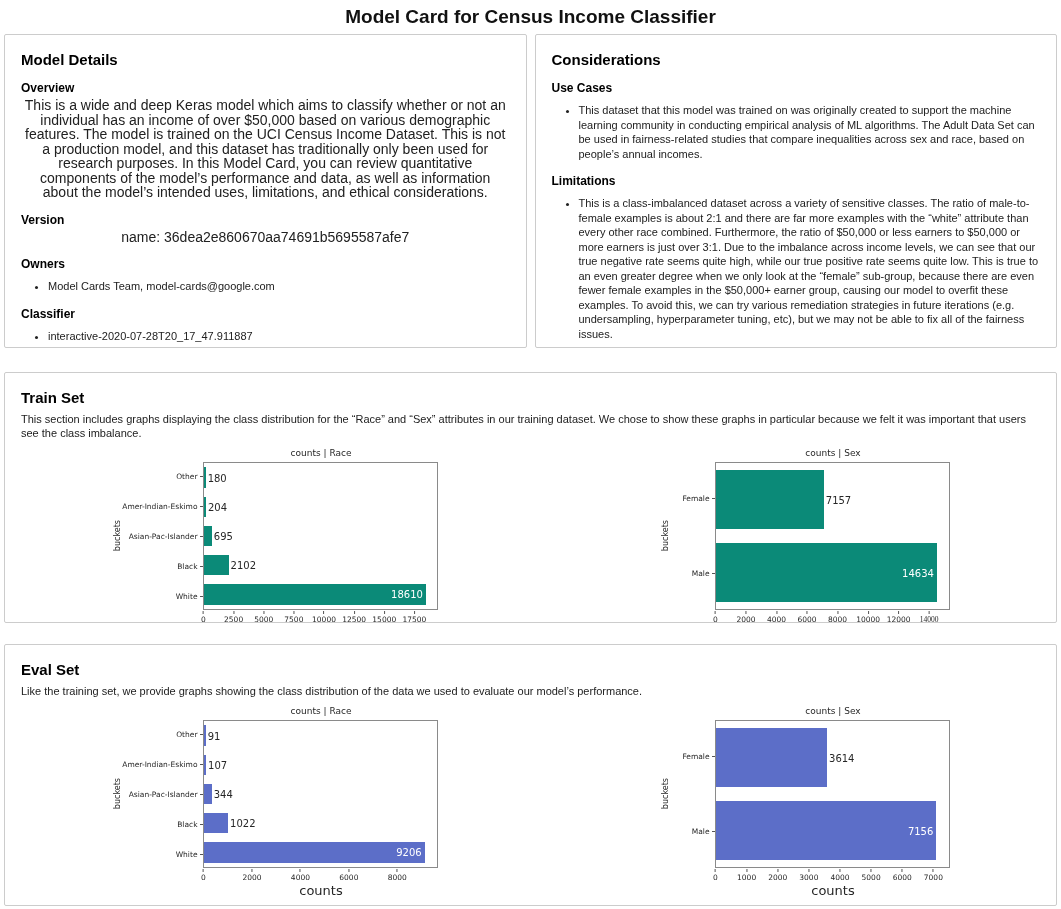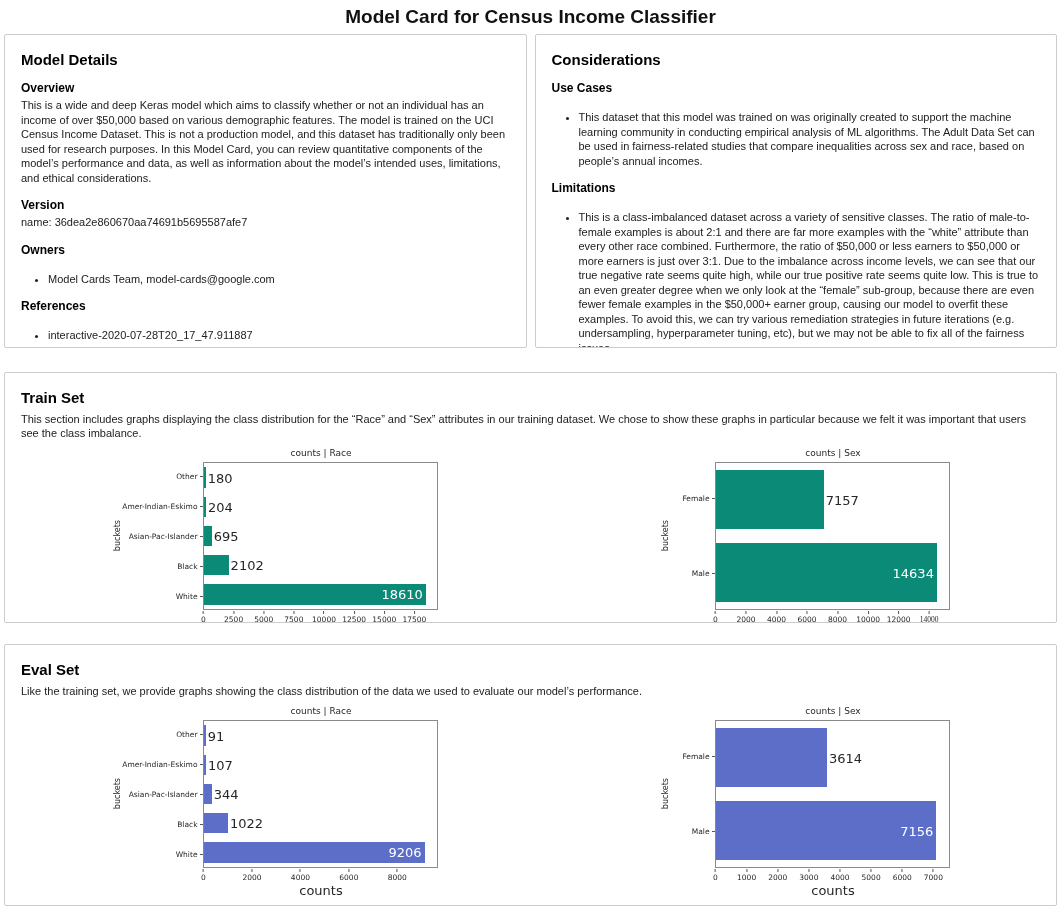--- a/index.html
+++ b/index.html
@@ -40,28 +40,28 @@
     font-size: 15px;
     font-weight: bold;
     color: #000;
   }
   h3.sub-heading {
     margin: 13px 0 3px;
     font-size: 12px;
     font-weight: bold;
     color: #000;
   }
-  p.body-text { margin: 0; font-size: 11px; line-height: 14.5px; }
+  p.body-text { margin: 0; font-size: 14px; line-height: 14.5px; text-align: center; }
   ul.bullet-list {
     margin: 3px 0 0;
     padding-left: 27px;
     font-size: 11px;
     line-height: 14.5px;
   }
-  ul.bullet-list li { margin: 15px 0 2px; }
+  ul.bullet-list li { margin: 8px 0 2px; }
   p.section-desc { margin: 6px 0 0; font-size: 11px; line-height: 14px; }
 
   
   .charts-row {
     display: flex;
     justify-content: center;
     gap: 220px;
     margin-top: 8px;
   }
   .chart { font-family: "DejaVu Sans", sans-serif; color: #262626; }
@@ -91,21 +91,21 @@
   .chart-plot {
     width: 235px; height: 148px;
     border: 1px solid #8a8a8a;
     display: flex; flex-direction: column;
     margin-top: 1px;
   }
   .bar-row { flex: 1 1 0; position: relative; }
   .bar { position: absolute; left: 0; }
   .bar-label {
     position: absolute; top: 50%;
-    font-size: 13px; white-space: nowrap;
+    font-size: 10px; white-space: nowrap;
   }
   .chart-xaxis { position: relative; height: 13px; font-size: 7.5px; }
   .xtick {
     position: absolute; top: 0;
     transform: translateX(-50%);
     display: flex; flex-direction: column; align-items: center;
   }
   .xtick-mark { width: 1px; height: 3px; background: #555; }
   .xtick-label { margin-top: 1px; white-space: nowrap; }
   .chart-xlabel { font-size: 13px; text-align: center; margin-top: 1px; }
@@ -126,21 +126,21 @@
       <p class="body-text">This is a wide and deep Keras model which aims to classify whether or not an individual has an income of over $50,000 based on various demographic features. The model is trained on the UCI Census Income Dataset. This is not a production model, and this dataset has traditionally only been used for research purposes. In this Model Card, you can review quantitative components of the model’s performance and data, as well as information about the model’s intended uses, limitations, and ethical considerations.</p>
 
       <h3 class="sub-heading">Version</h3>
       <p class="body-text">name: 36dea2e860670aa74691b5695587afe7</p>
 
       <h3 class="sub-heading">Owners</h3>
       <ul class="bullet-list">
         <li>Model Cards Team, model-cards@google.com</li>
       </ul>
 
-      <h3 class="sub-heading">References</h3>
+      <h3 class="sub-heading">Classifier</h3>
       <ul class="bullet-list">
         <li>interactive-2020-07-28T20_17_47.911887</li>
       </ul>
     </section>
 
     <section class="card half">
       <h2 class="card-title">Considerations</h2>
 
       <h3 class="sub-heading">Use Cases</h3>
       <ul class="bullet-list">

